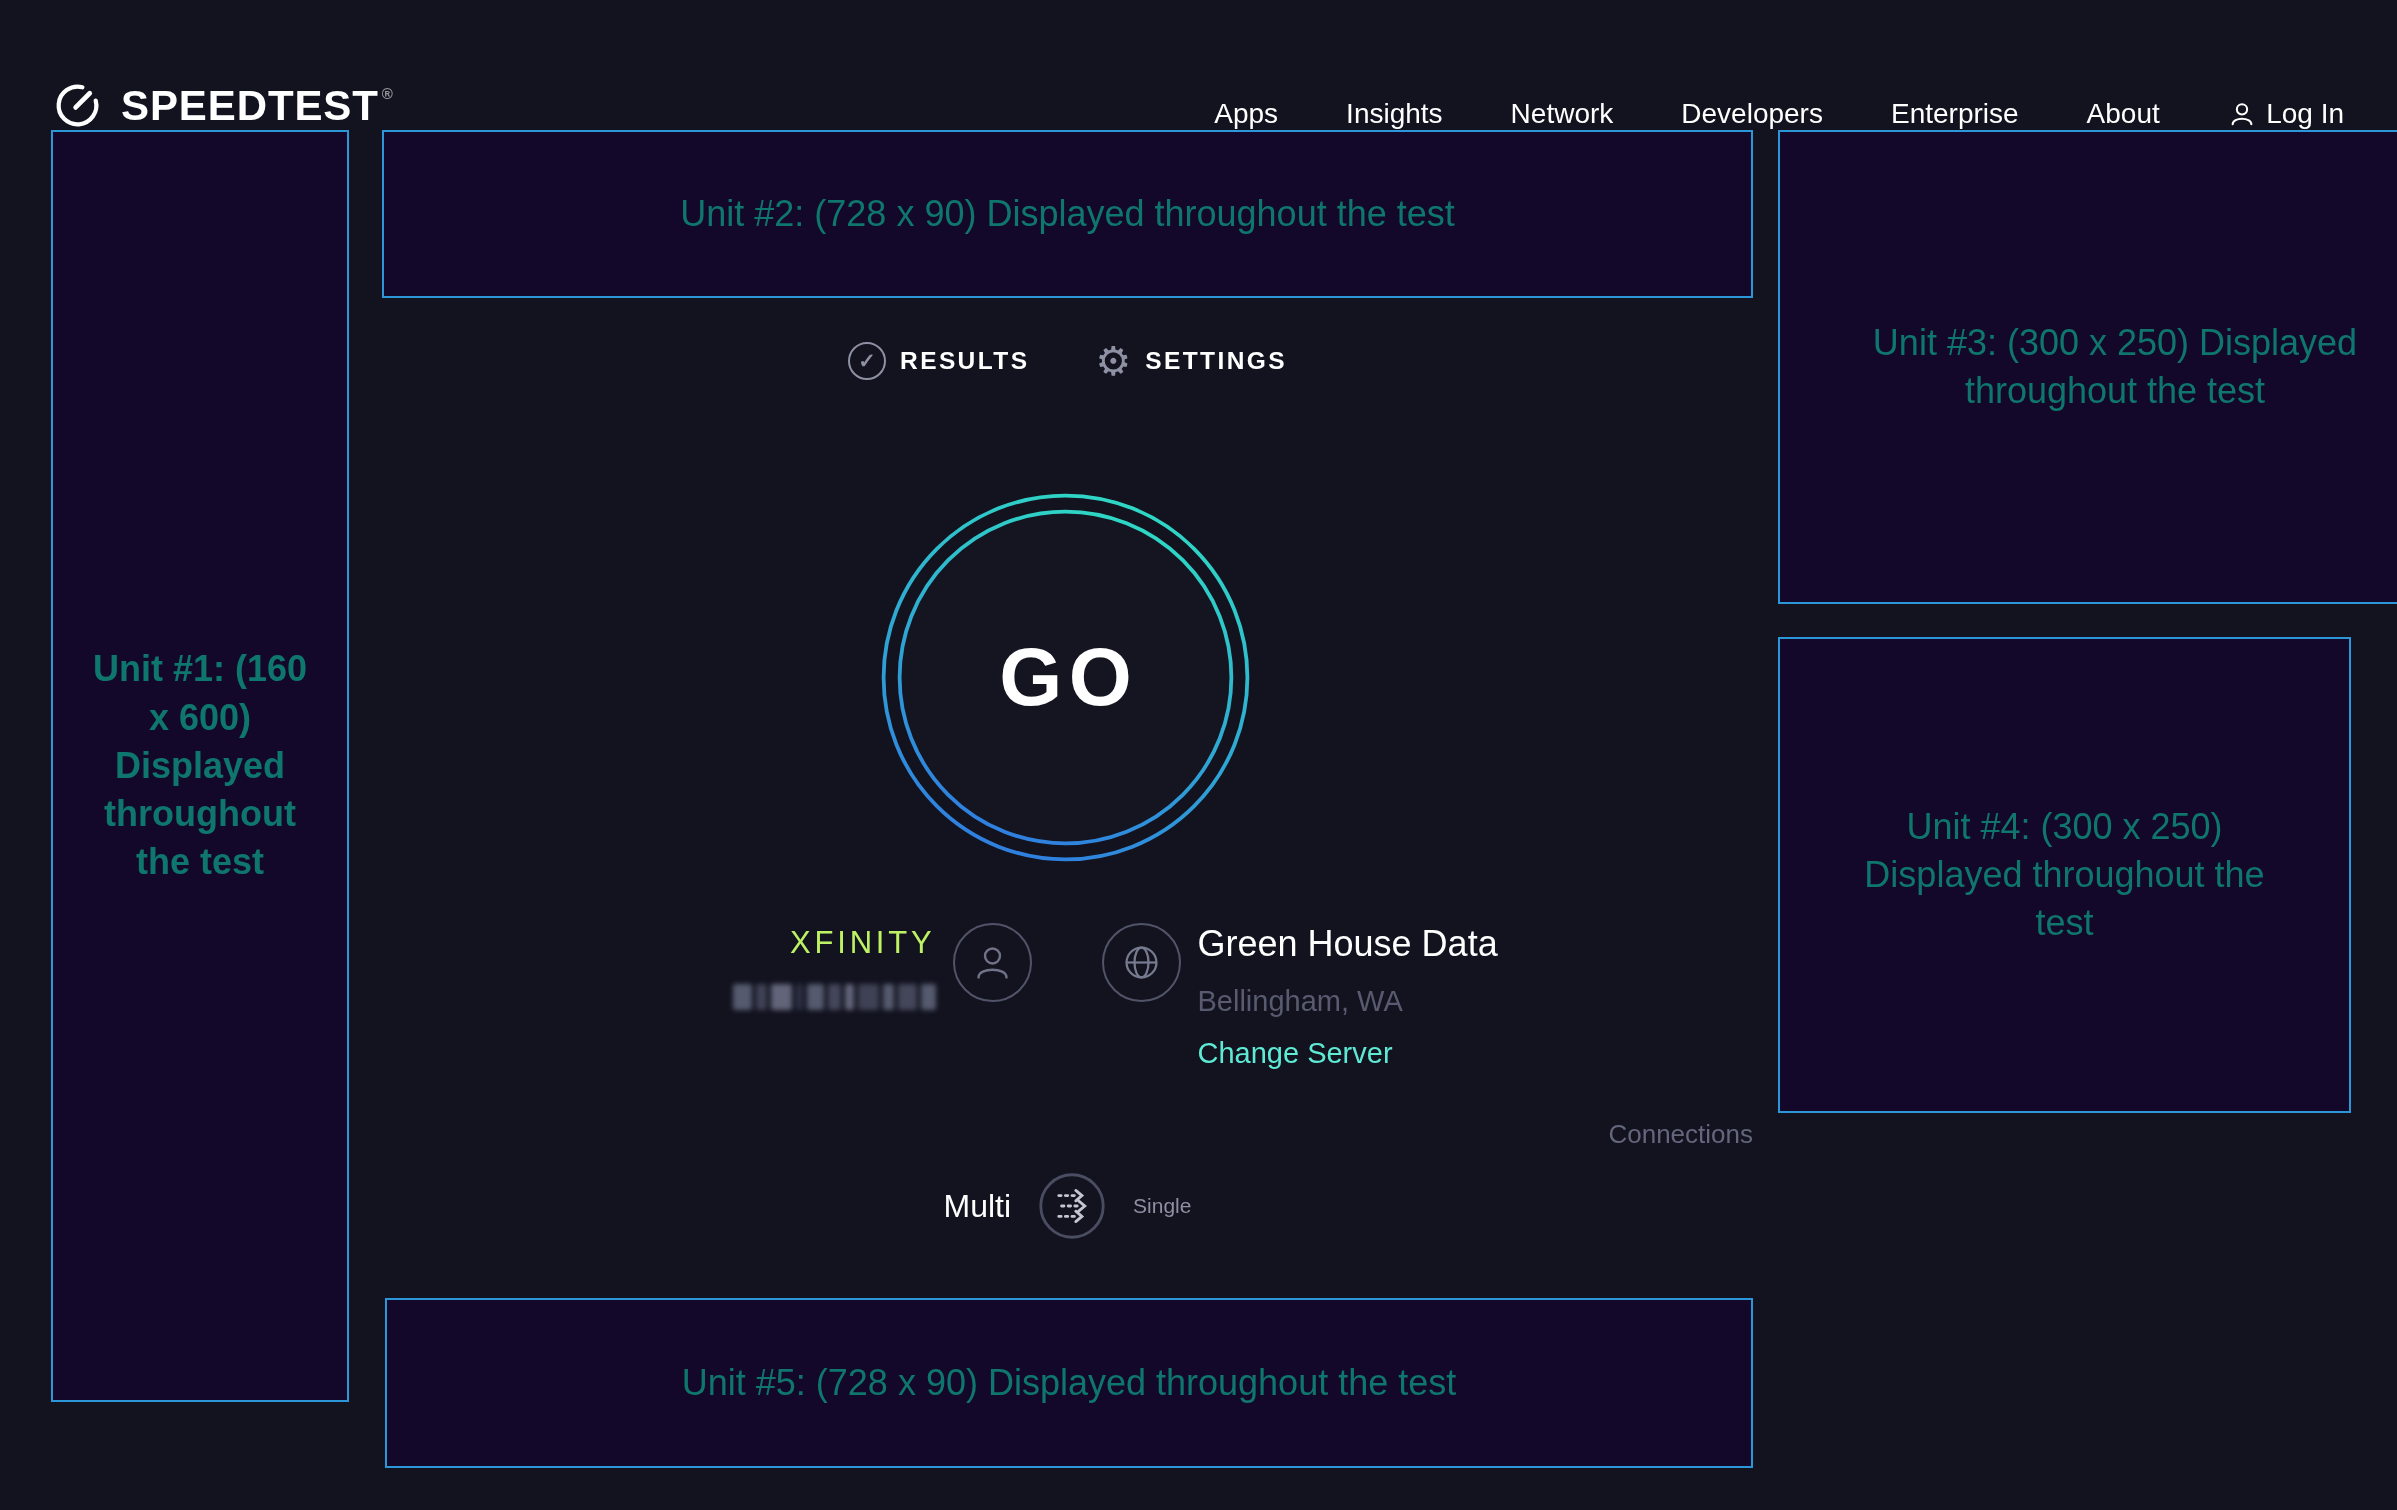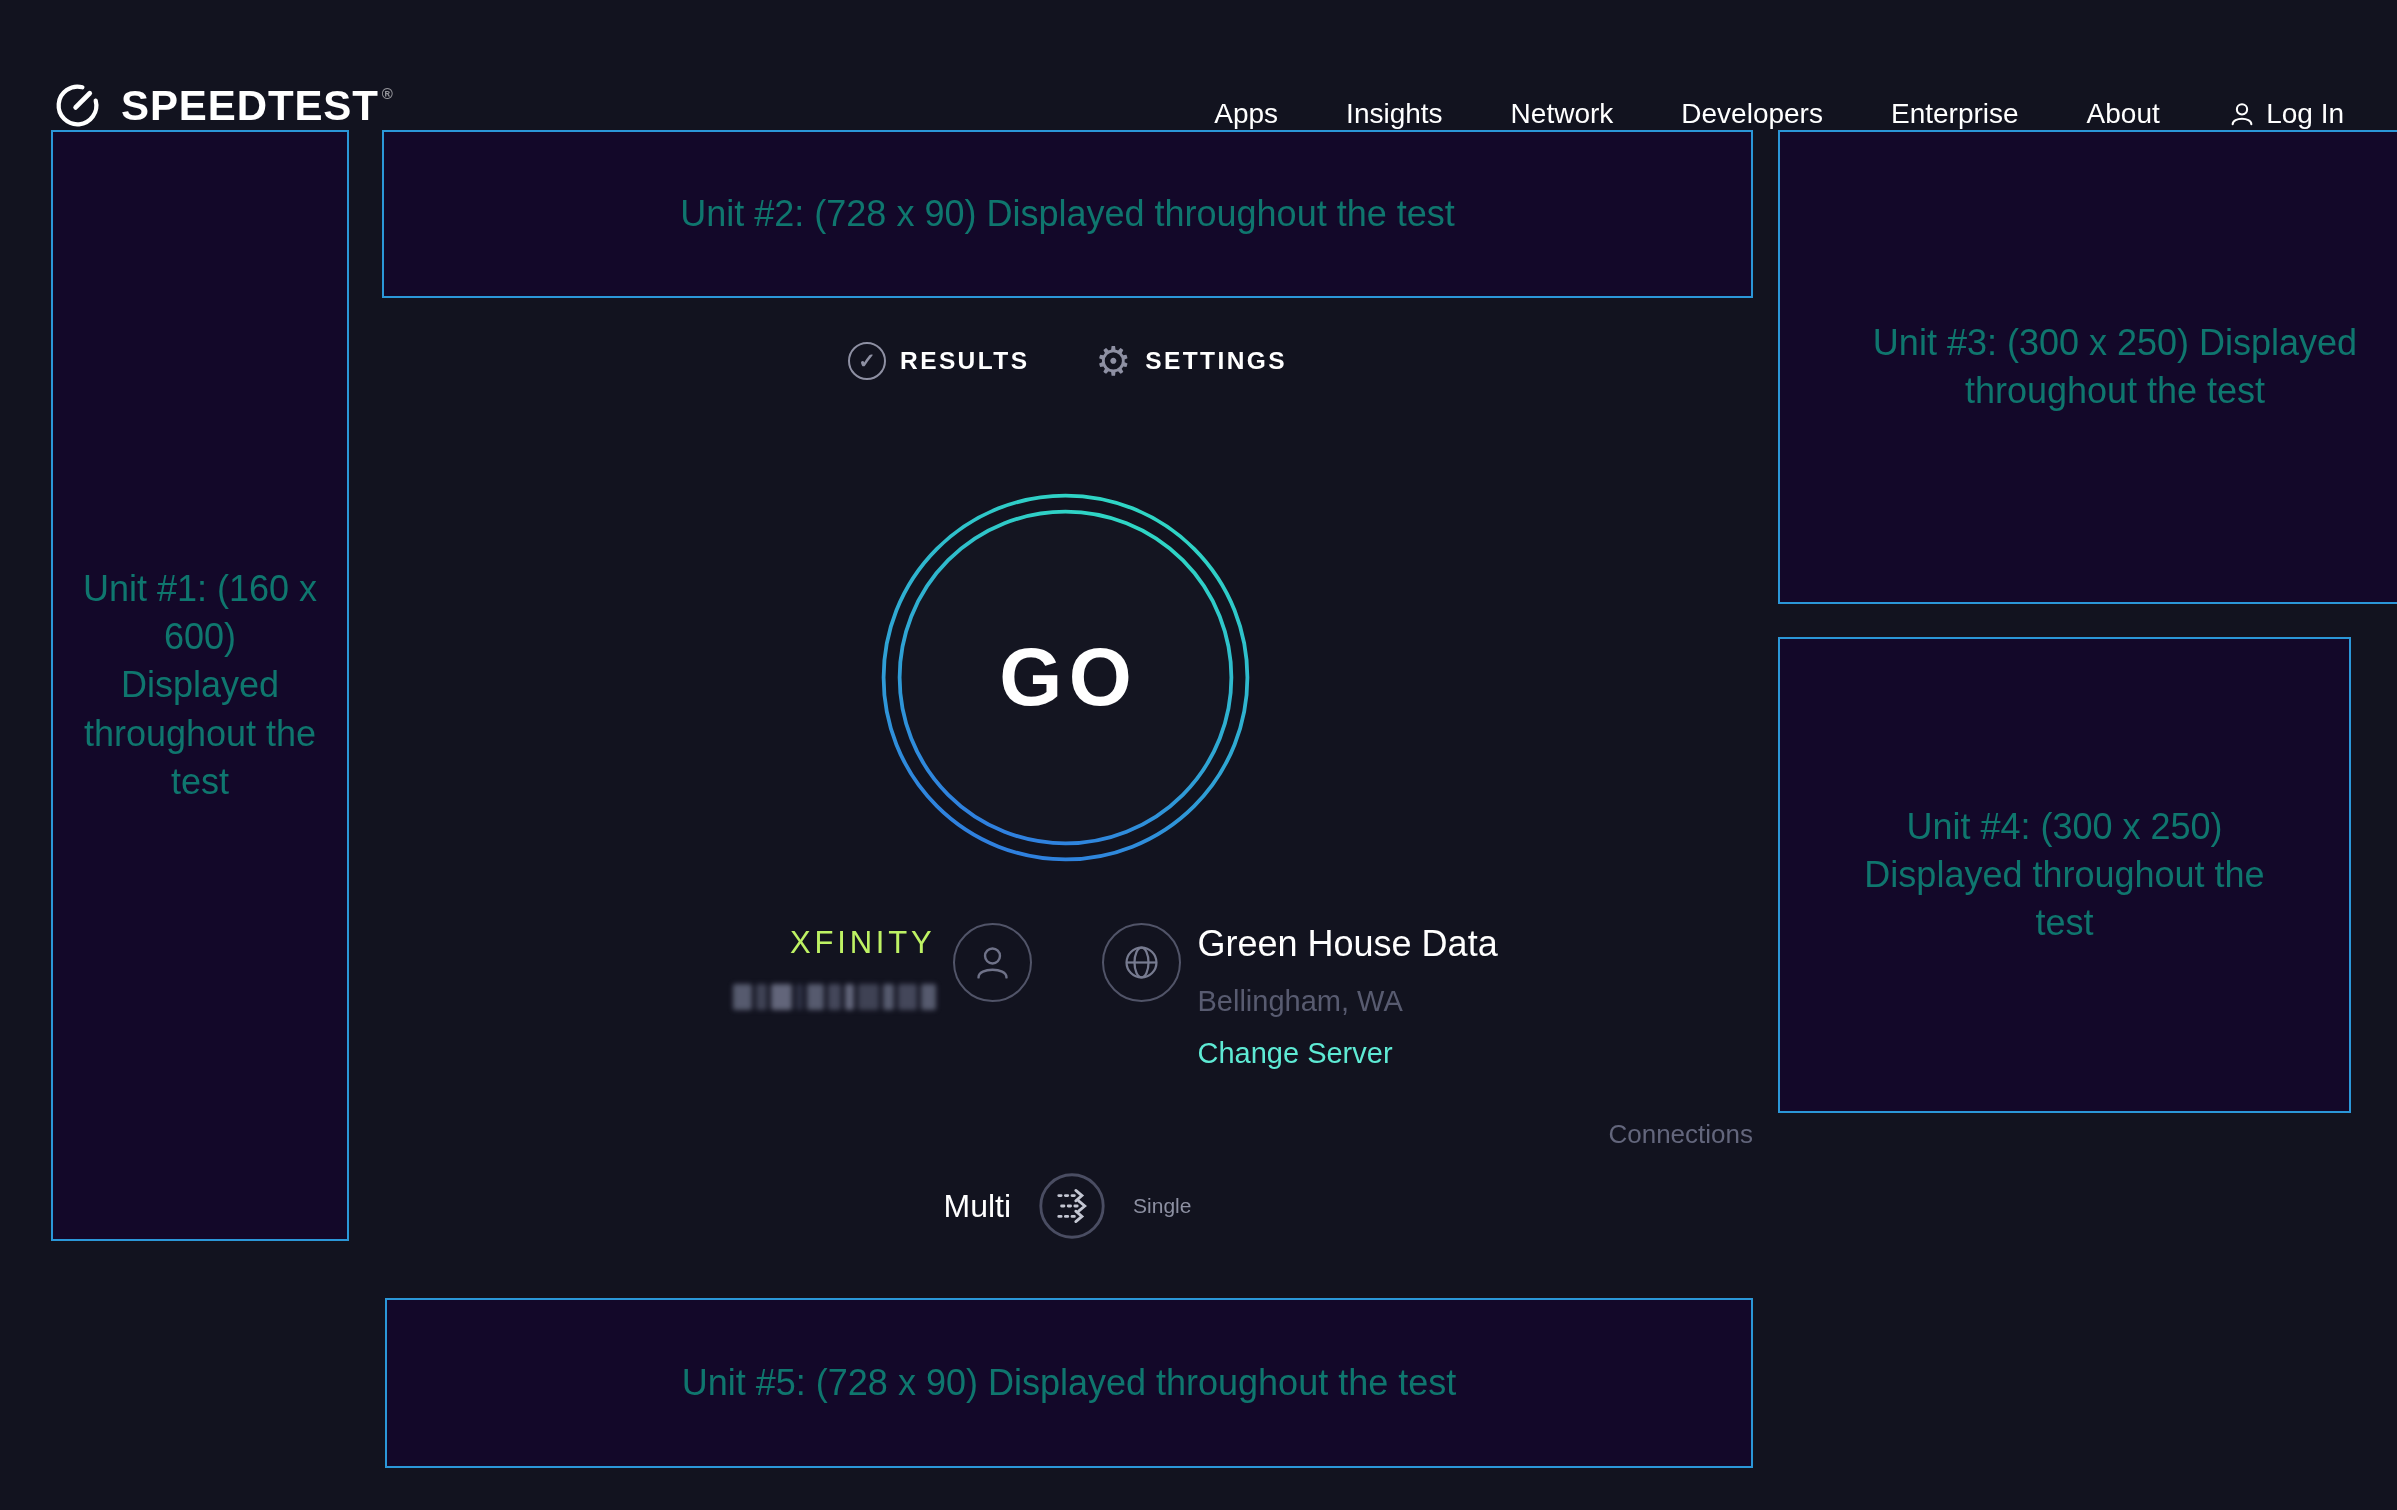--- a/index.html
+++ b/index.html
@@ -29,21 +29,21 @@
   .ad{
     position:absolute;
     background:#130829;
     border:2.8px solid #2b97d8;
     color:#0f766e;
     display:flex;align-items:center;justify-content:center;
     text-align:center;
     font-size:36px;line-height:1.34;
     box-sizing:border-box;
   }
-  .ad-1{left:51px;top:130px;width:298px;height:1111px;padding:0 28px;}
+  .ad-1{left:51px;top:130px;width:298px;height:1272px;padding:0 28px;font-weight:bold;}
   .ad-2{left:382px;top:130px;width:1371px;height:168px;}
   .ad-3{left:1778px;top:130px;width:674px;height:474px;padding:1px 56px;}
   .ad-4{left:1778px;top:637px;width:573px;height:476px;padding:0 56px;}
   .ad-5{left:385px;top:1298px;width:1368px;height:170px;}
 
   
   .center-col{position:absolute;left:382px;top:298px;width:1371px;height:1000px;}
 
   .tabs{
     position:absolute;top:43px;left:0;width:100%;

